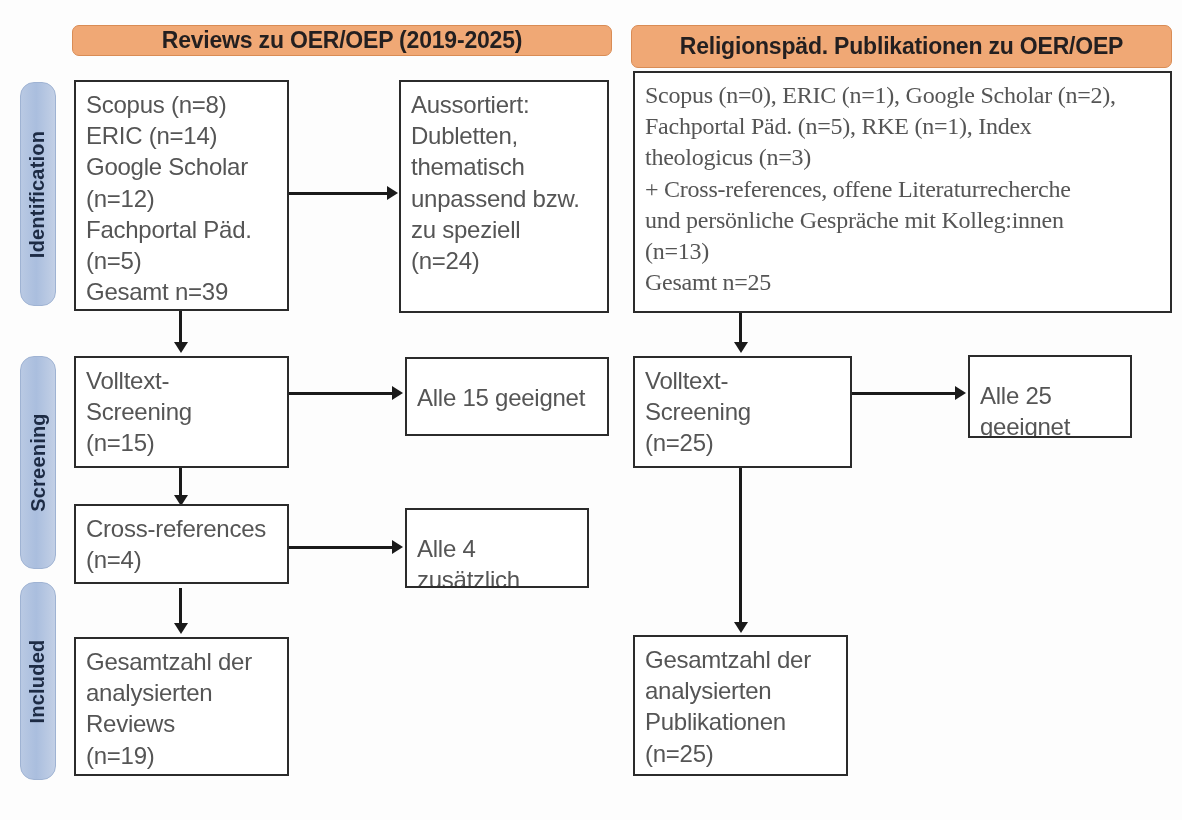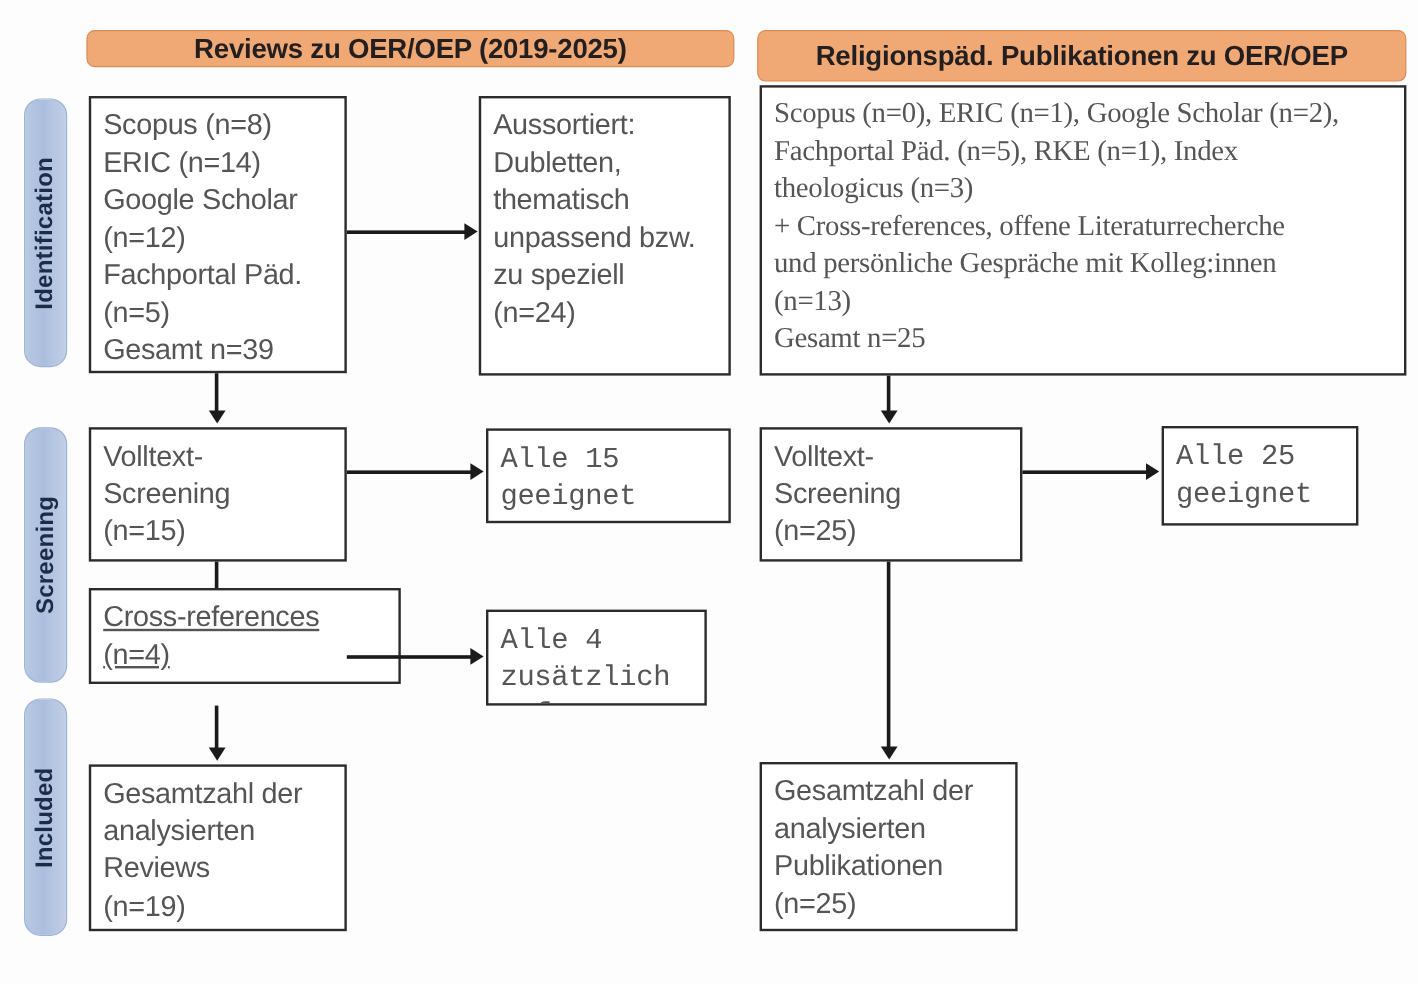--- a/index.html
+++ b/index.html
@@ -61,21 +61,21 @@
     border: 2.5px solid #2b2b2b;
     box-sizing: border-box;
     padding: 7px 8px 4px 10px;
     font-size: 24px;
     line-height: 1.30;
     color: #555555;
     letter-spacing: -0.25px;
     overflow: hidden;
     white-space: pre-line;
   }
-  .box.small-pad { padding-top: 9px; font-family: Liberation Mono, monospace; }
+  .box.small-pad { padding-top: 23px; }
 
   
   .vline, .hline {
     position: absolute;
     background: #1a1a1a;
   }
   .vline { width: 3px; }
   .hline { height: 3px; }
 
   .arrow-down {
@@ -140,21 +140,21 @@
 (n=15)</div>
 
   <div class="box small-pad" style="left:405px; top:357px; width:204px; height:79px;">Alle 15 geeignet</div>
 
   <div class="hline" style="left:289px; top:392px; width:104px;"></div>
   <div class="arrow-right" style="left:392px; top:386px;"></div>
 
   <div class="vline" style="left:179px; top:468px; height:29px;"></div>
   <div class="arrow-down" style="left:174px; top:495px;"></div>
 
-  <div class="box" style="left:74px; top:490px; width:260px; height:80px;text-decoration:underline;">Cross-references
+  <div class="box" style="left:74px; top:504px; width:215px; height:80px;">Cross-references
 (n=4)</div>
 
   <div class="box small-pad" style="left:405px; top:508px; width:184px; height:80px;">Alle 4 zusätzlich
 aufgenommen</div>
 
   <div class="hline" style="left:289px; top:546px; width:104px;"></div>
   <div class="arrow-right" style="left:392px; top:540px;"></div>
 
   <div class="vline" style="left:179px; top:588px; height:37px;"></div>
   <div class="arrow-down" style="left:174px; top:623px;"></div>

